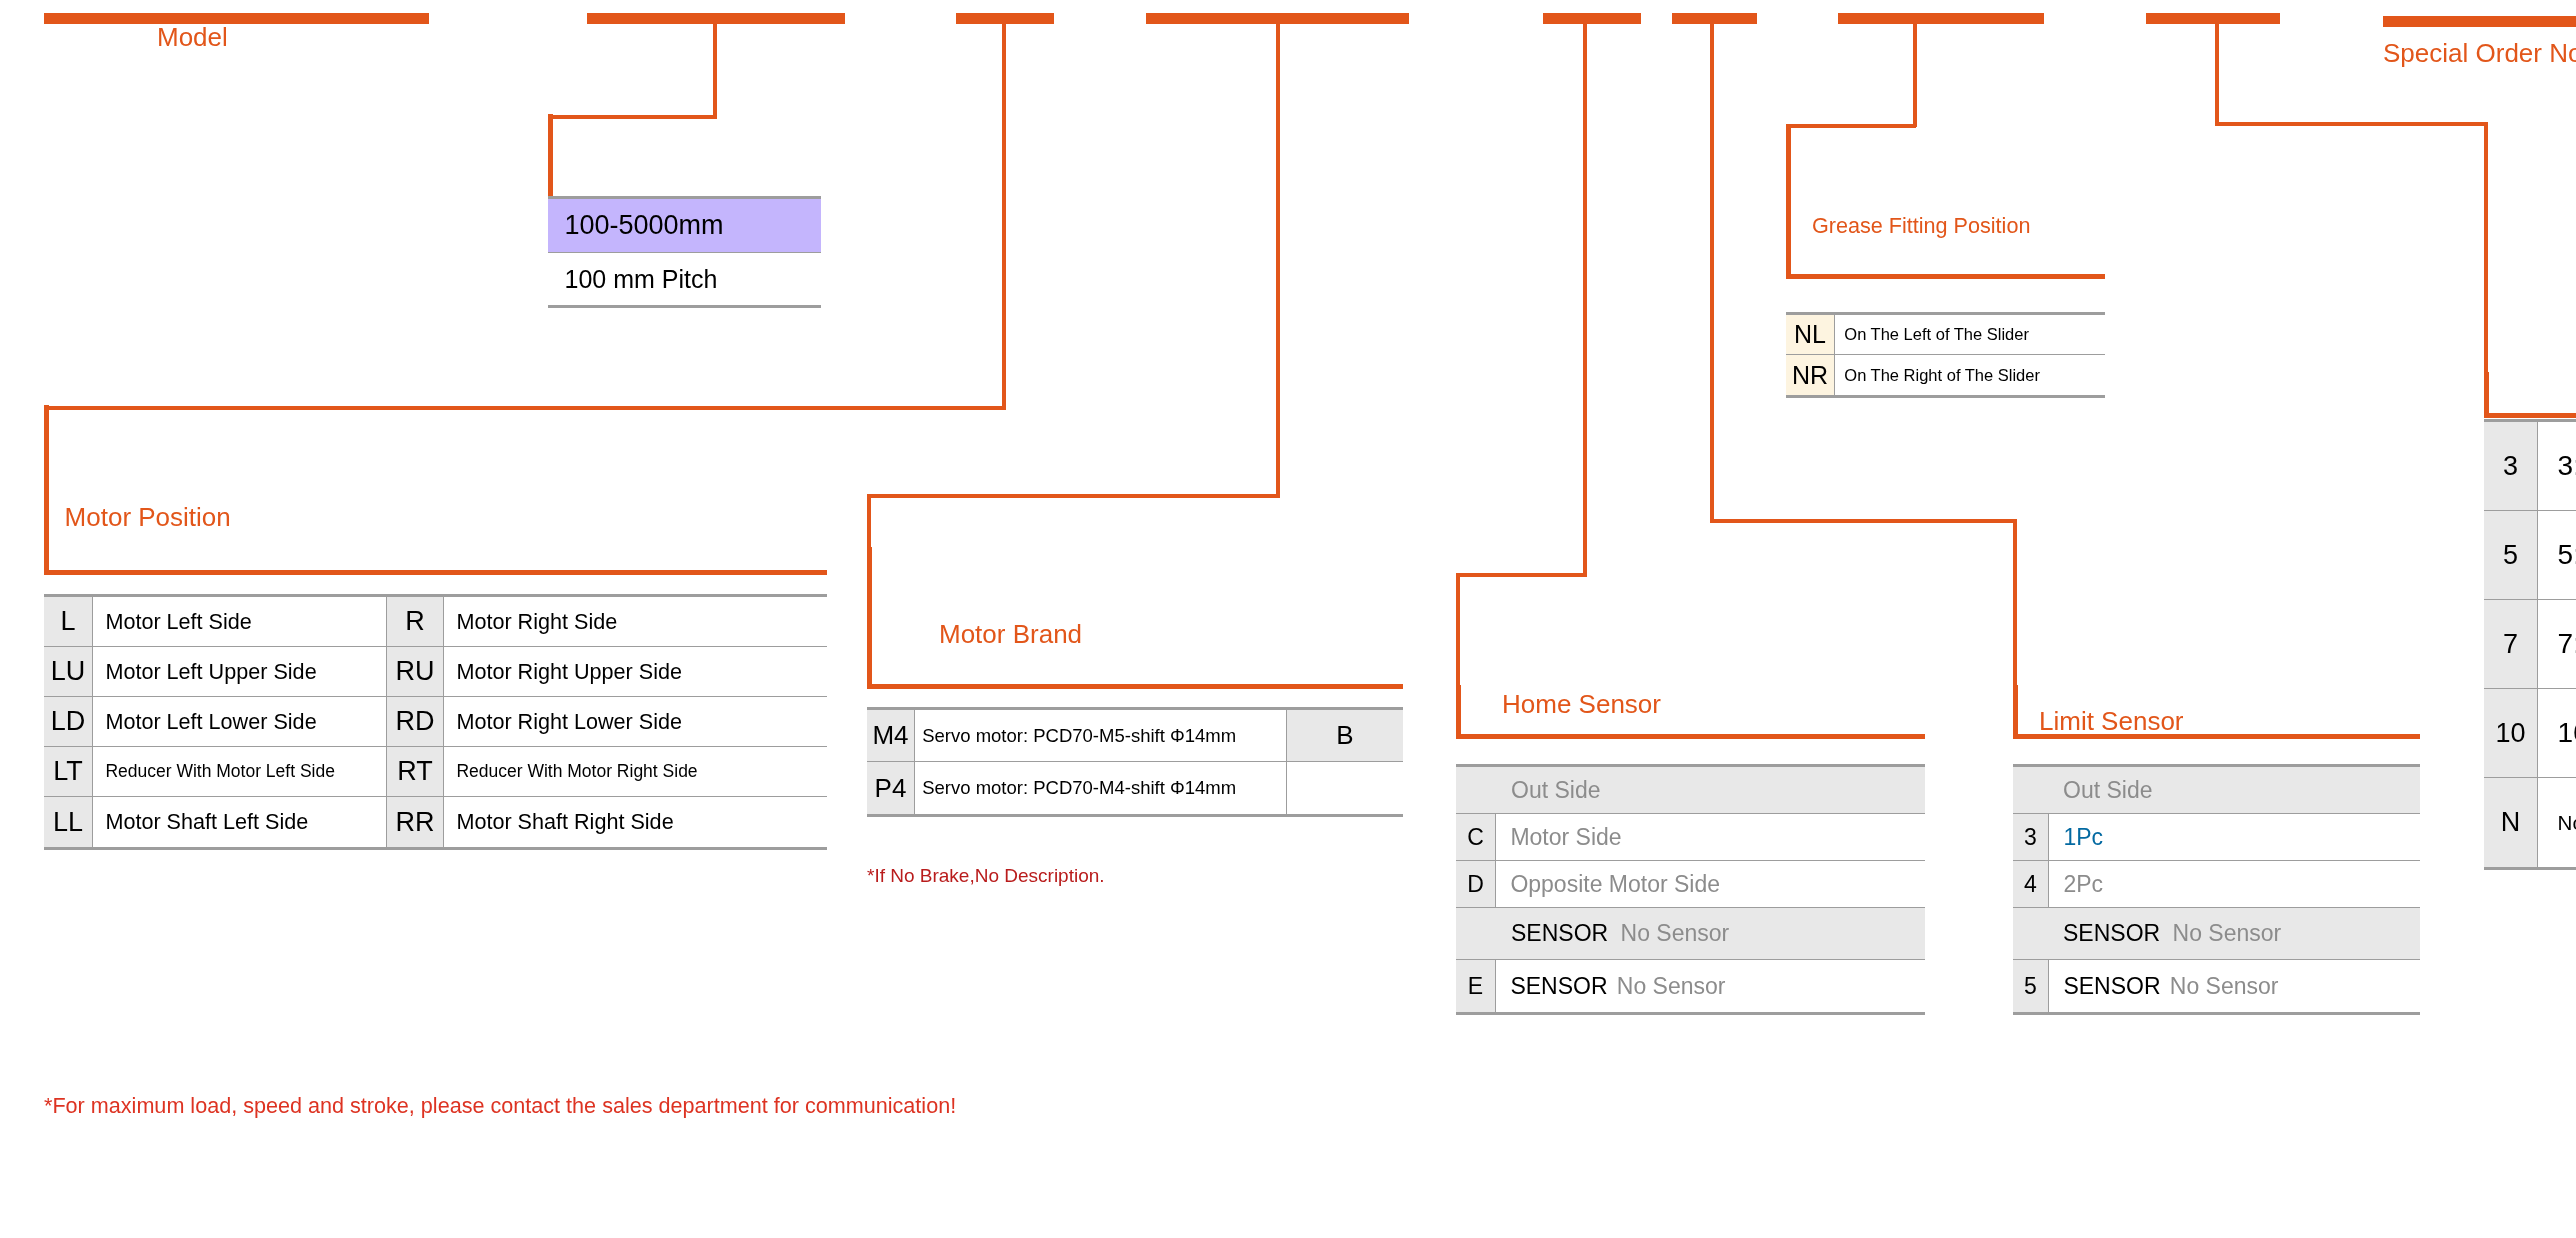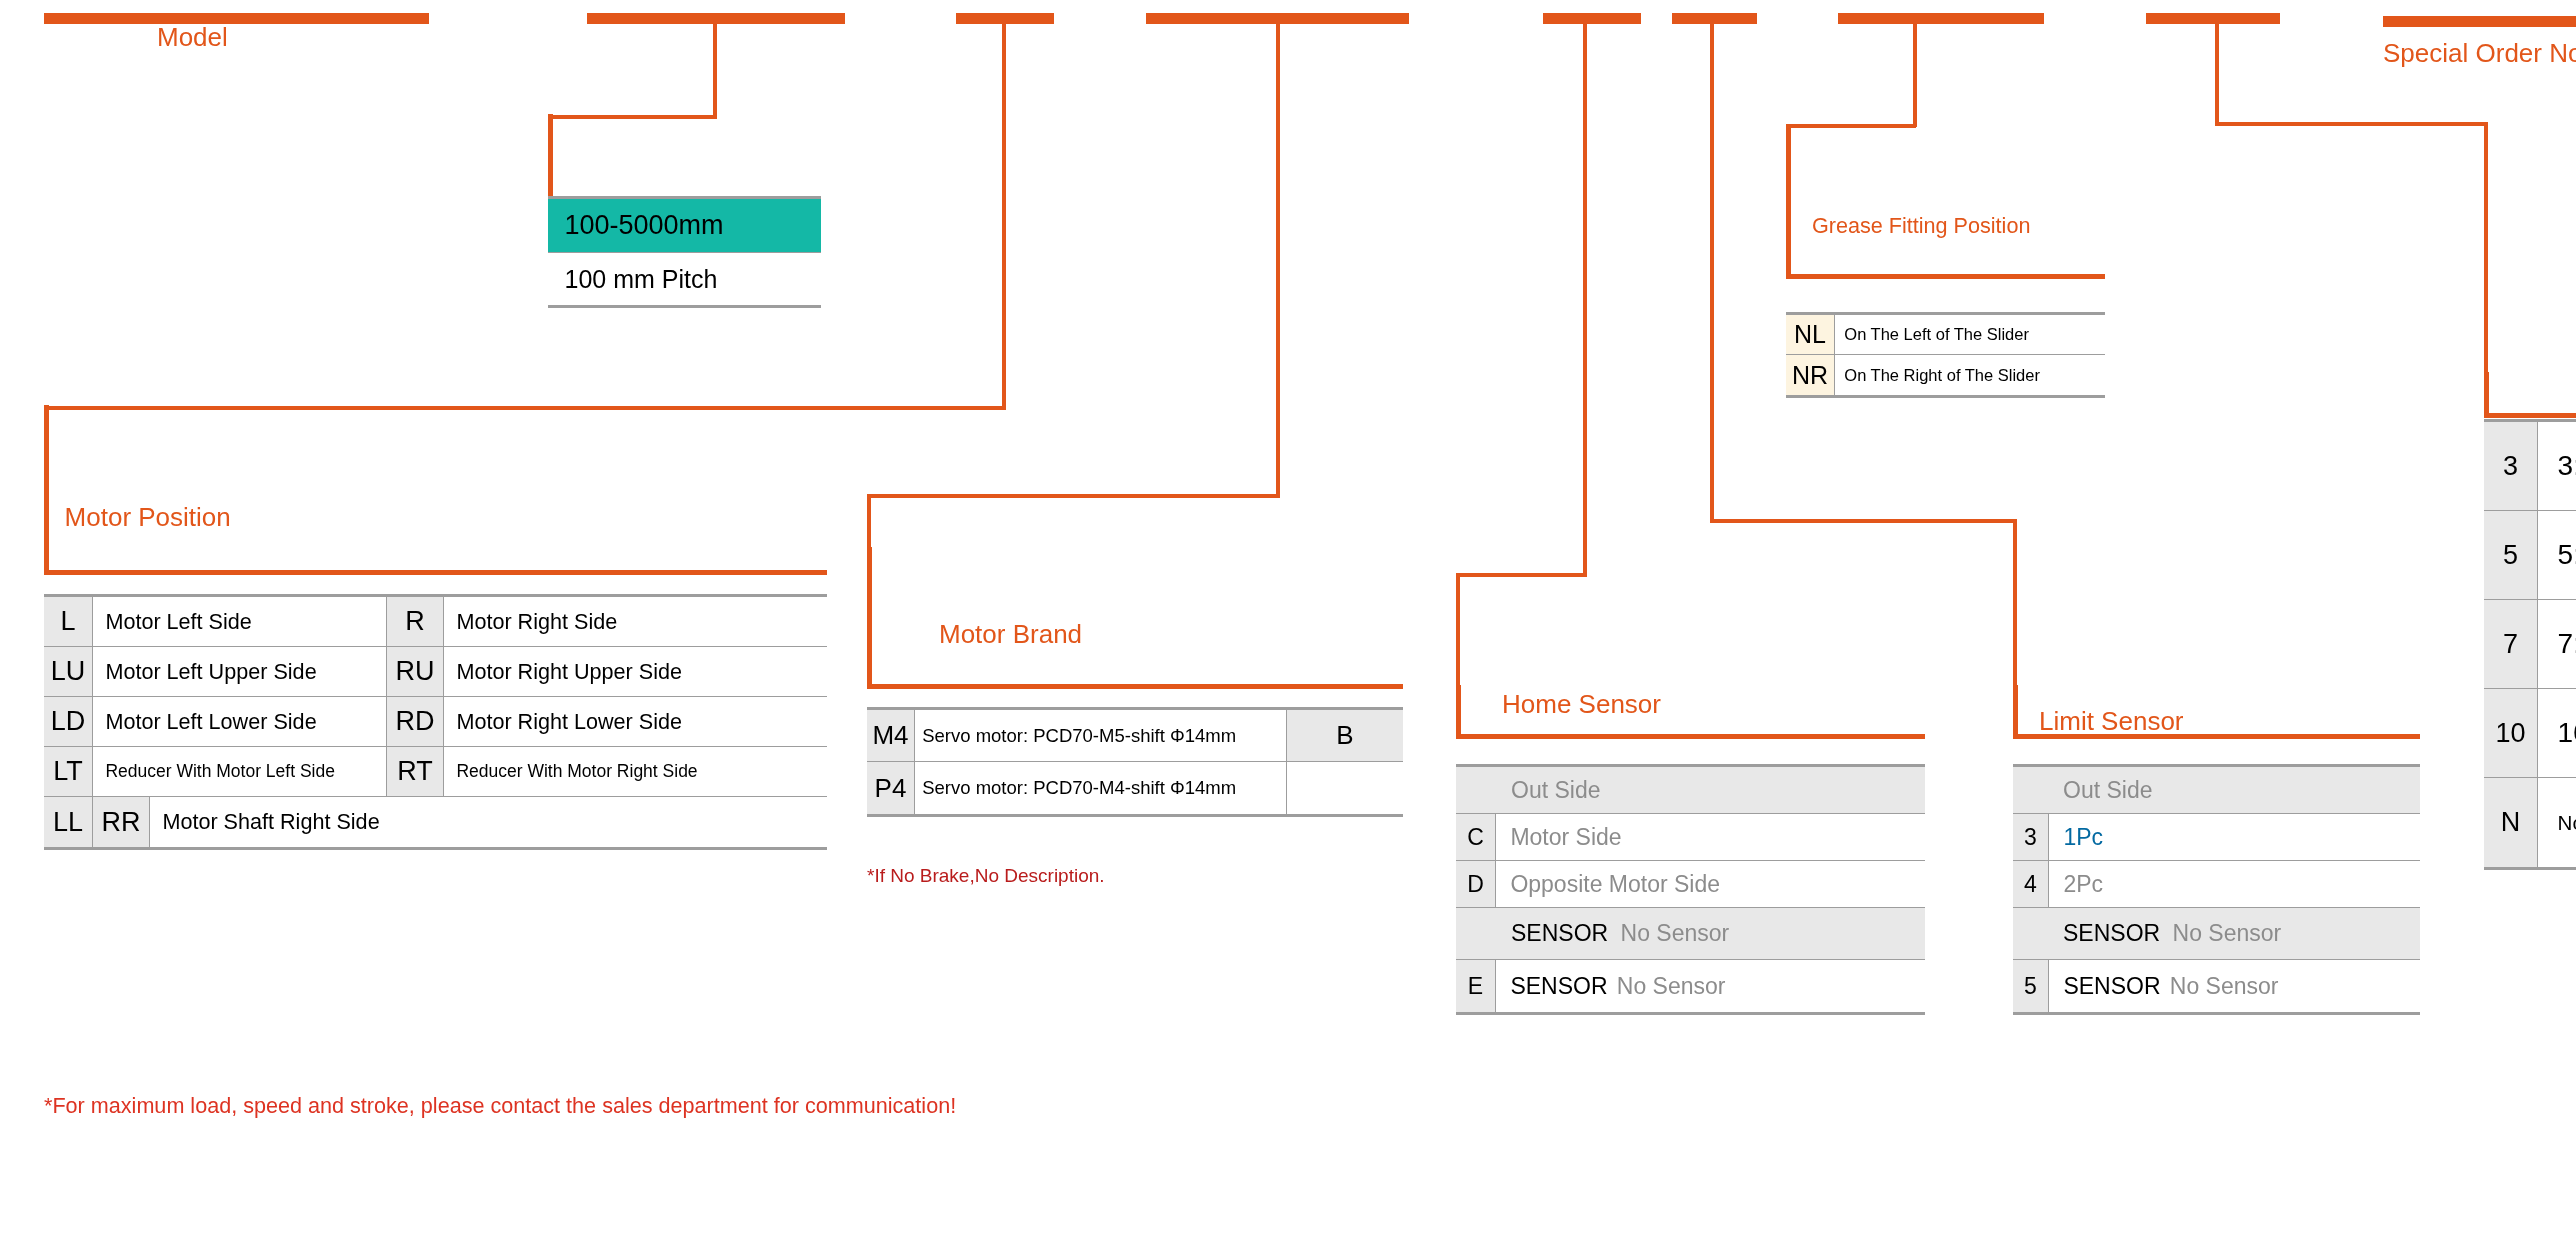--- a/index.html
+++ b/index.html
@@ -76,21 +76,21 @@
     <div class="stitle" style="left:113px;top:11.3px;font-size:26px;">Model</div>
   </div>
 
   <div class="sect" style="left:548px;top:114px;width:273px;height:170px;">
     <div class="bracket-v" style="height:170px;"></div>
     <div class="bracket-h" style="width:273px;"></div>
     <div class="stitle" style="right:31px;top:92px;font-size:26px;">Stroke</div>
   </div>
   <div class="tbl" style="left:548px;top:196px;width:273px;">
     <div class="trow sep" style="height:54px;">
-      <div class="cell" style="width:100%;background:#14b8a6;padding-left:16.5px;font-size:27px;">100-5000mm</div>
+      <div class="cell" style="width:100%;background:#c4b5fd;padding-left:16.5px;font-size:27px;">100-5000mm</div>
     </div>
     <div class="trow" style="height:52px;">
       <div class="cell val" style="width:100%;padding-left:16.5px;font-size:25px;">100 mm Pitch</div>
     </div>
   </div>
 
   <div class="sect" style="left:44px;top:405px;width:783px;height:170px;">
     <div class="bracket-v" style="height:170px;"></div>
     <div class="bracket-h" style="width:783px;"></div>
     <div class="stitle" style="left:20.6px;top:97px;font-size:26px;">Motor Position</div>
@@ -115,20 +115,21 @@
         <div class="cell val" style="flex: 1 1 0%; padding-left: 12.4px; font-size: 21.6px;">Motor Right Lower Side</div>
       </div>
       <div class="trow sep" style="height: 50px;">
         <div class="cell key vsep" style="width: 49px; font-size: 27px;">LT</div>
         <div class="cell val vsep" style="width: 294px; padding-left: 12.4px; font-size: 17.5px;">Reducer With Motor Left Side</div>
         <div class="cell key vsep" style="width: 57px; font-size: 27px;">RT</div>
         <div class="cell val" style="flex: 1 1 0%; padding-left: 12.4px; font-size: 17.5px;">Reducer With Motor Right Side</div>
       </div>
       <div class="trow" style="height: 50px;">
         <div class="cell key vsep" style="width: 49px; font-size: 27px;">LL</div>
+        <div class="cell val vsep" style="width: 294px; padding-left: 12.4px; font-size: 21.6px;">Motor Shaft Left Side</div>
         <div class="cell key vsep" style="width: 57px; font-size: 27px;">RR</div>
         <div class="cell val" style="flex: 1 1 0%; padding-left: 12.4px; font-size: 21.6px;">Motor Shaft Right Side</div>
       </div>
     </div>
 
   <div class="sect" style="left:867px;top:547px;width:536px;height:142px;">
     <div class="bracket-v" style="height:142px;"></div>
     <div class="bracket-h" style="width:536px;"></div>
     <div class="stitle" style="left:72px;top:72px;font-size:26px;">Motor Brand</div>
   </div>

